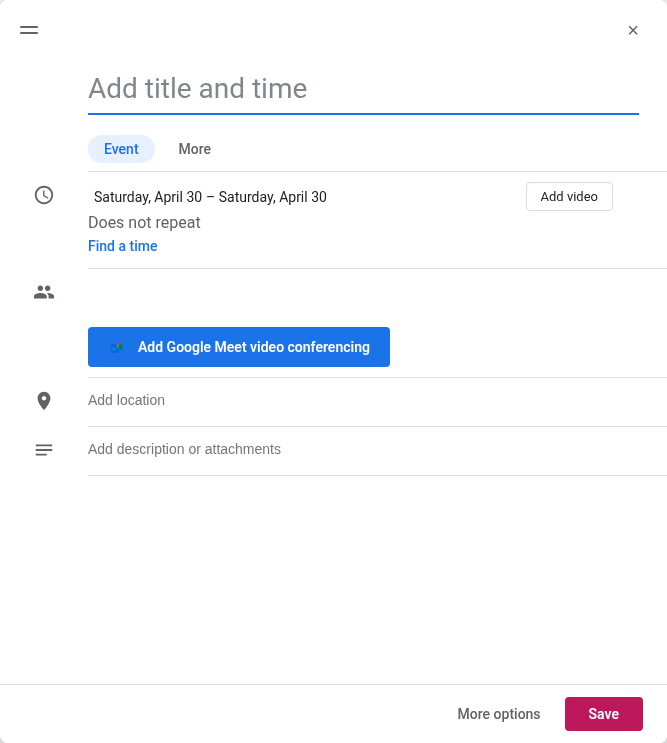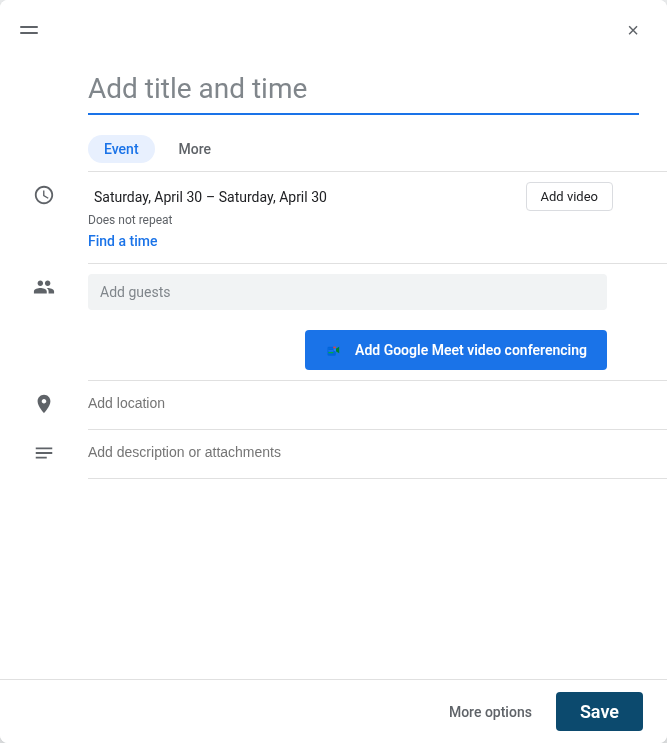--- a/index.html
+++ b/index.html
@@ -126,21 +126,21 @@
       align-items: center;
       justify-content: space-between;
       width: 100%;
       margin-left: 6px;
     }
     .datetime-text {
       font-size: 14px;
       color: #202124;
     }
     .repeat-text {
-      font-size: 12px;
+      font-size: 16px;
       color: #5f6368;
       margin-top: 2px;
     }
     .add-time-btn {
       border: 1px solid #dadce0;
       border-radius: 4px;
       background: #fff;
       padding: 6px 14px;
       font-size: 13px;
       color: #202124;
@@ -234,26 +234,26 @@
       border: none;
       color: #5f6368;
       font-size: 14px;
       font-weight: 500;
       cursor: pointer;
       font-family: inherit;
       padding: 8px 12px;
       border-radius: 4px;
     }
     .save-btn {
-      background: #0c4a6e;
+      background: #be185d;
       color: #fff;
       border: none;
       border-radius: 4px;
       padding: 9px 24px;
-      font-size: 18px;
+      font-size: 14px;
       font-weight: 600;
       cursor: pointer;
       font-family: inherit;
     }
     .divider {
       height: 1px;
       background: #e0e0e0;
       margin: 0 0 0 88px;
     }
   </style>
@@ -306,26 +306,23 @@
     </div>
 
     <div class="divider"></div>
 
     <div class="form-row">
       <div class="row-icon">
         <svg viewBox="0 0 24 24" xmlns="http://www.w3.org/2000/svg">
           <path d="M16 11c1.66 0 2.99-1.34 2.99-3S17.66 5 16 5c-1.66 0-3 1.34-3 3s1.34 3 3 3zm-8 0c1.66 0 2.99-1.34 2.99-3S9.66 5 8 5C6.34 5 5 6.34 5 8s1.34 3 3 3zm0 2c-2.33 0-7 1.17-7 3.5V19h14v-2.5c0-2.33-4.67-3.5-7-3.5zm8 0c-.29 0-.62.02-.97.05 1.16.84 1.97 1.97 1.97 3.45V19h6v-2.5c0-2.33-4.67-3.5-7-3.5z"></path>
         </svg>
       </div>
-      <div class="row-content">
-        <input class="guests-input" type="text" placeholder="Add guests" style="">
-      </div>
-    </div>
-
-    <div class="form-row" style="padding-left: 88px; padding-right: 60px; justify-content: flex-end;">
+    </div>
+
+    <div class="form-row" style="padding-left: 88px; padding-right: 60px;">
       <button class="meet-btn">
 
         <svg class="meet-icon" viewBox="0 0 24 24" xmlns="http://www.w3.org/2000/svg">
           <rect width="24" height="24" fill="none"></rect>
           <path d="M13 11v2.5l4 2.5V8l-4 2.5z" fill="#00832d"></path>
           <path d="M3 15.5v2A1.5 1.5 0 004.5 19h7A1.5 1.5 0 0013 17.5V14l-3-2v2H4.5A.5.5 0 014 13.5v-3A.5.5 0 014.5 10H10V8H4.5A1.5 1.5 0 003 9.5v6z" fill="#0066da"></path>
           <path d="M10 8h3v2H10z" fill="#e94235"></path>
           <path d="M13 14l-3-2 3-2v4z" fill="#2684fc"></path>
           <path d="M10 14v2H4.5a.5.5 0 01-.5-.5v-1h6z" fill="#00ac47"></path>
           <path d="M10 10H4v2h6v-2z" fill="#0066da"></path>

